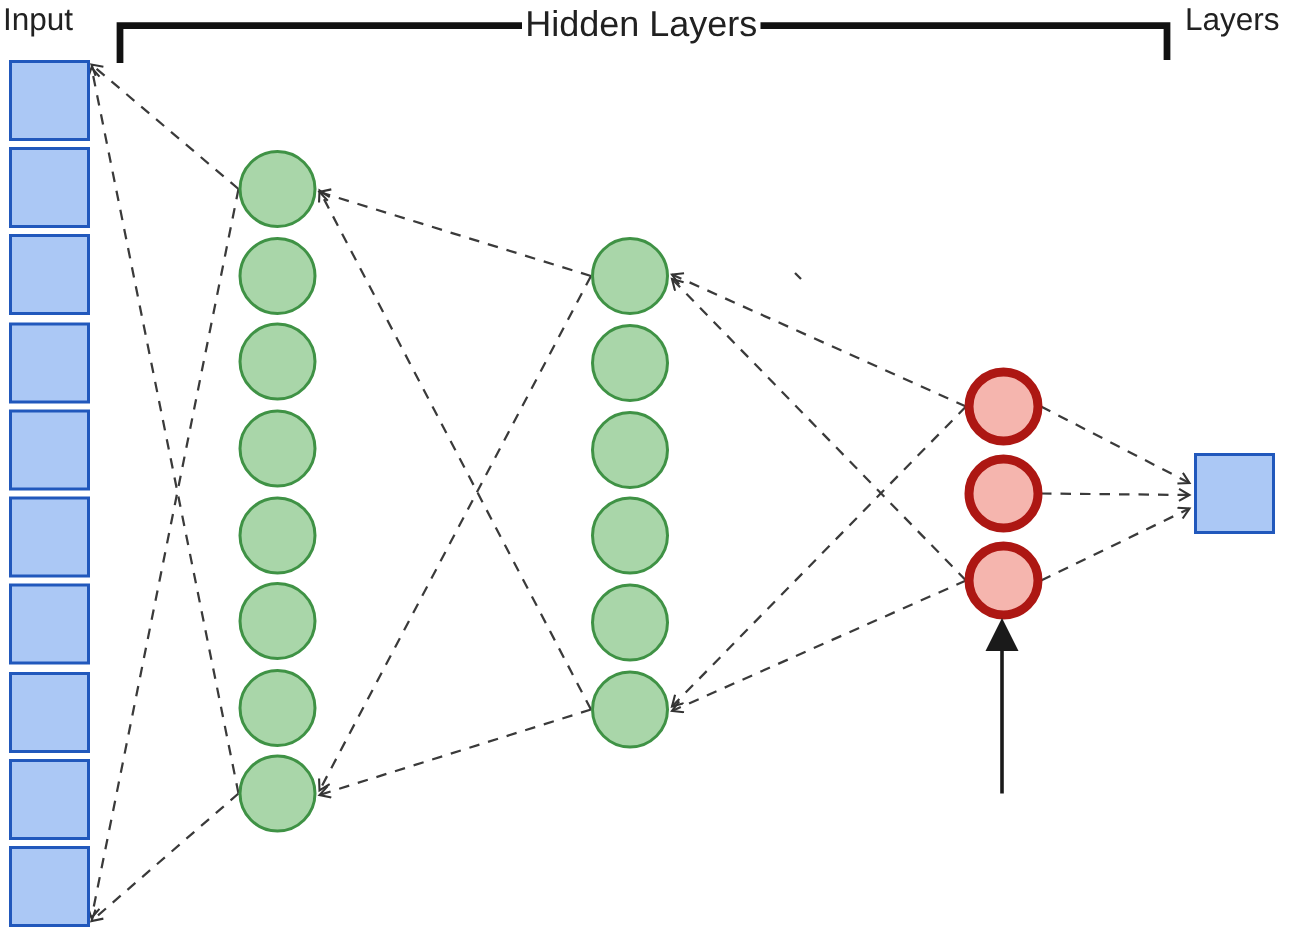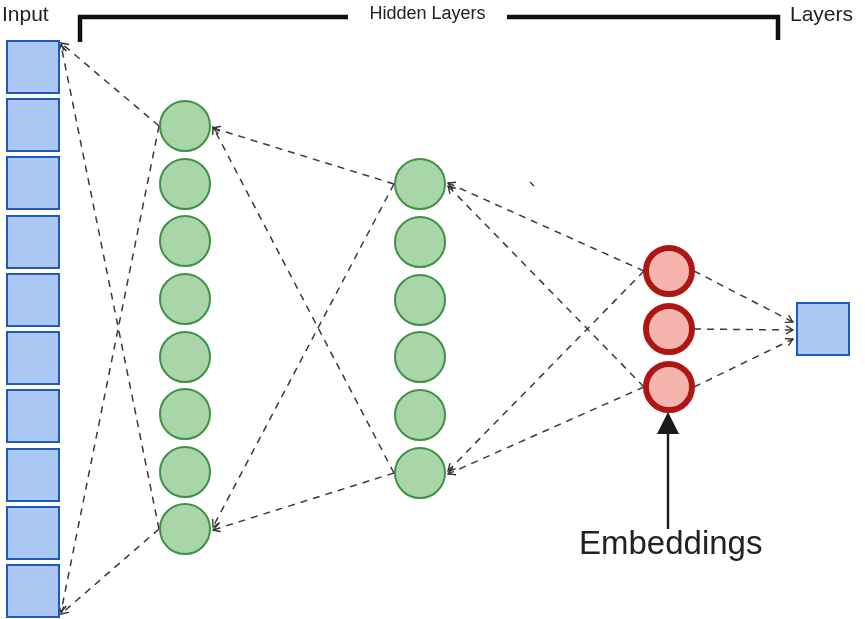--- a/index.html
+++ b/index.html
@@ -1,21 +1,21 @@
 <!DOCTYPE html>
 <html><head>
 <meta charset="utf-8">
 <style>
   html,body{margin:0;padding:0;background:#ffffff;}
   #stage{position:relative;width:865px;height:619px;background:#ffffff;overflow:hidden;
          font-family:"Liberation Sans",sans-serif;}
   #net-svg{position:absolute;left:0;top:0;}
   .lbl{position:absolute;color:#212121;line-height:1.15;white-space:nowrap;}
   .lbl-input{left:2px;top:2px;font-size:21px;}
-  .lbl-hidden{left:330px;top:3px;width:195px;text-align:center;font-size:18px;}
+  .lbl-hidden{left:330px;top:3px;width:195px;text-align:center;font-size:24px;}
   .lbl-output{left:790px;top:2px;font-size:21px;}
   .lbl-embed{left:579px;top:524px;width:180px;text-align:center;font-size:33px;}
   .dash{fill:none;stroke:#3a3a3a;stroke-width:1.5;stroke-dasharray:7 6;}
 </style>
 </head>
 <body>
 
 <div id="stage">
   <svg id="net-svg" width="865" height="619" viewBox="0 0 865 619">
     <defs>
@@ -84,14 +84,13 @@
       </g>
     <g id="g-arrow">
         <line x1="668" y1="529" x2="668" y2="432" stroke="#1a1a1a" stroke-width="2.4"></line>
         <polygon points="668,412 657,434 679,434" fill="#1a1a1a"></polygon>
       </g>
   </svg>
 
   <div class="lbl lbl-input">Input</div>
   <div class="lbl lbl-hidden">Hidden Layers</div>
   <div class="lbl lbl-output">Layers</div>
-  <div class="lbl lbl-embed">Embeddings</div>
 </div>
 
 </body></html>

